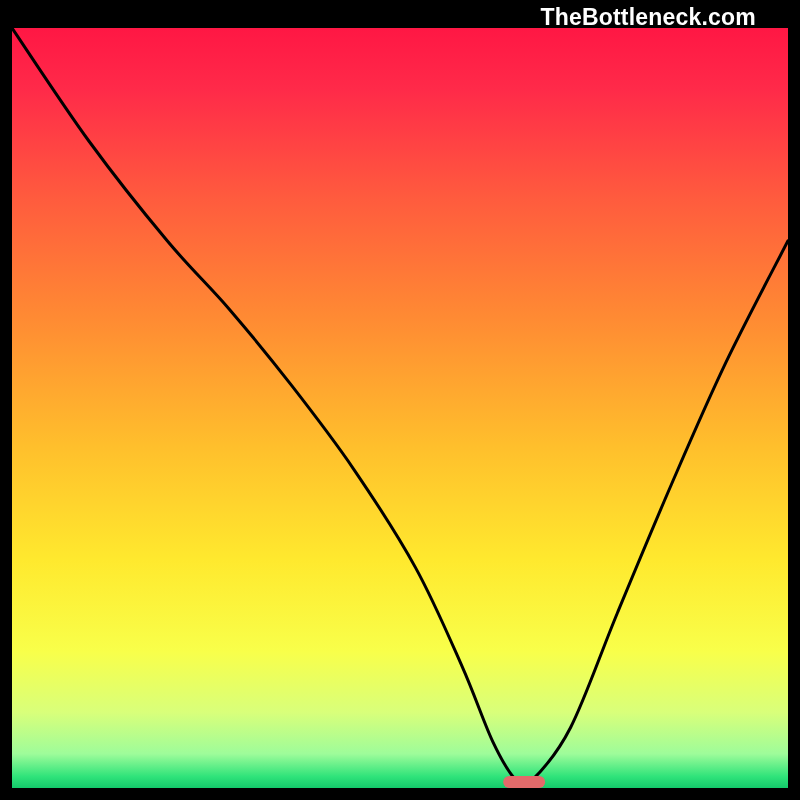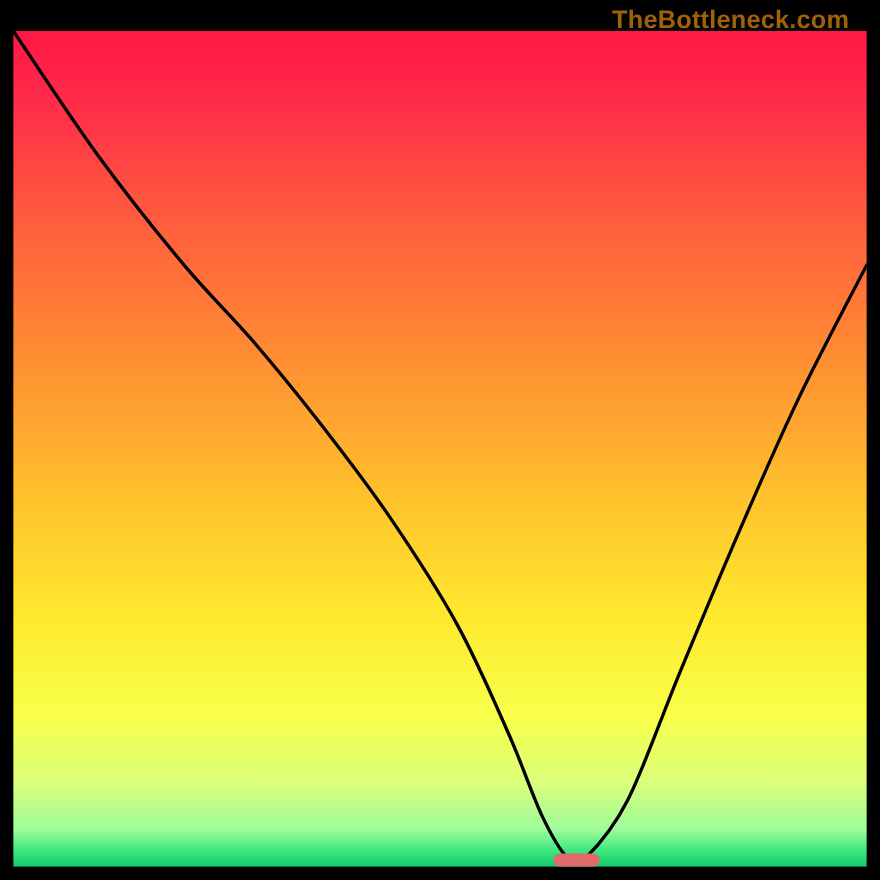--- a/index.html
+++ b/index.html
@@ -21,25 +21,25 @@
   .plot-area {
     position: absolute;
     left: 0;
     top: 28px;
     width: 776px;
     height: 760px;
   }
   .watermark {
     position: absolute;
     top: 4px;
-    right: 16px;
+    right: 32px;
     font-family: Arial, Helvetica, sans-serif;
     font-size: 23px;
     font-weight: 600;
-    color: #a16207;
+    color: #ffffff;
     letter-spacing: 0.2px;
   }
   svg { display: block; }
 </style>
 </head>
 <body>
 
 <div class="frame">
   <div class="watermark">TheBottleneck.com</div>
 

